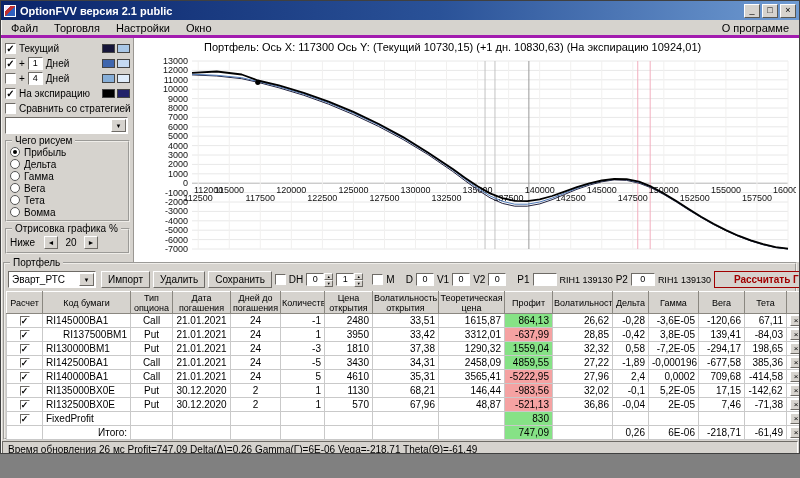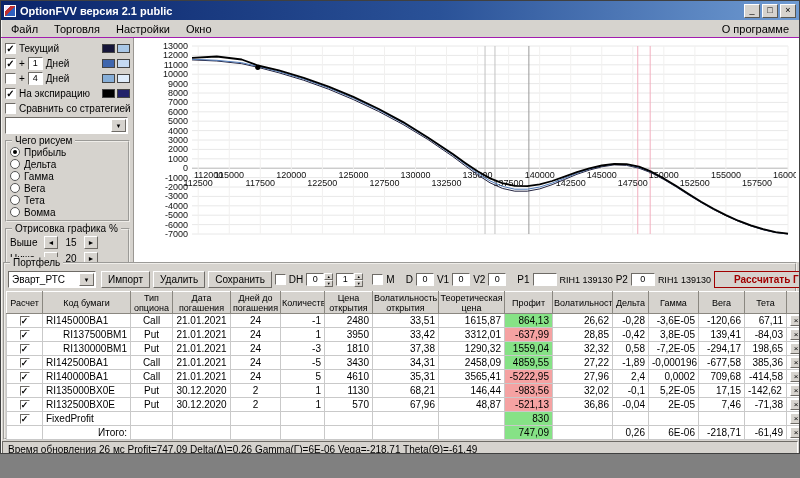--- a/index.html
+++ b/index.html
@@ -11,21 +11,21 @@
   
   .titlebar { height:19px; display:flex; align-items:center; padding:0 3px;
               background:linear-gradient(90deg, var(--tb1) 0%, #2a5298 55%, var(--tb2) 100%); }
   .app-icon { width:12px; height:12px; border:1px solid #fff; display:inline-block;
               background:linear-gradient(135deg,#e8e8ff 0 30%,#c03030 30% 55%,#3060c0 55% 100%); }
   .title-text { color:#fff; font-weight:bold; margin-left:4px; flex:1; font-size:11px; }
   .tbtn { width:16px; height:14px; margin-left:2px; background:#d6d3ce; border:1px solid;
           border-color:#fff #5a5852 #5a5852 #fff; font-size:9px; line-height:11px; text-align:center; }
 
   
-  .menubar { height:18px; display:flex; align-items:center; padding:0 2px; border-bottom:1px solid #a21caf; }
+  .menubar { height:18px; display:flex; align-items:center; padding:0 2px; border-bottom:3px solid #a21caf; }
   .menu-item { padding:1px 8px; }
   .menu-right { margin-left:auto; padding:1px 8px; }
   .tabbar { height:21px; display:flex; align-items:flex-end; padding:2px 2px 0 2px; }
   .tab { padding:2px 9px 2px; margin-right:1px; background:#cbc7c1; border:1px solid;
          border-color:#fff #6e6b66 #6e6b66 #fff; border-bottom:none; border-radius:3px 3px 0 0;
          position:relative; top:1px; font-size:11px; }
   .tab.active { background:#d6d3ce; padding-bottom:4px; top:0; z-index:2; }
 
   
   .main { display:flex; height:224px; }
@@ -185,34 +185,29 @@
             </div>
             <div class="radio-row">
               <span class="radio"></span>
               <span>Вомма</span>
             </div>
           </div>
       </div>
       <div class="groupbox">
         <span class="groupbox-label">Отрисовка графика %</span>
         <div class="spin-row">
-          <span class="lbl">Выше</span>
-          <span class="spin-btn">◄</span>
-          <span class="spin-val">15</span>
-          <span class="spin-btn">►</span>
-        </div>
-        <div class="spin-row">
           <span class="lbl">Ниже</span>
           <span class="spin-btn">◄</span>
           <span class="spin-val">20</span>
           <span class="spin-btn">►</span>
         </div>
       </div>
     </div>
     <div class="chart-area">
+      <div class="chart-title">Портфель:  Ось X: 117300 Ось Y:  (Текущий 10730,15)  (+1 дн. 10830,63)  (На экспирацию 10924,01)</div>
       <svg id="chart-svg" width="662" height="204">
           <line x1="58" y1="196" x2="654" y2="196" stroke="#e8e8e8" stroke-width="1"></line>
           <text x="54" y="199" text-anchor="end" font-size="9" fill="#111" font-family="Liberation Sans, sans-serif">-7000</text>
           <line x1="58" y1="186.6" x2="654" y2="186.6" stroke="#e8e8e8" stroke-width="1"></line>
           <text x="54" y="189.6" text-anchor="end" font-size="9" fill="#111" font-family="Liberation Sans, sans-serif">-6000</text>
           <line x1="58" y1="177.2" x2="654" y2="177.2" stroke="#e8e8e8" stroke-width="1"></line>
           <text x="54" y="180.2" text-anchor="end" font-size="9" fill="#111" font-family="Liberation Sans, sans-serif">-5000</text>
           <line x1="58" y1="167.8" x2="654" y2="167.8" stroke="#e8e8e8" stroke-width="1"></line>
           <text x="54" y="170.8" text-anchor="end" font-size="9" fill="#111" font-family="Liberation Sans, sans-serif">-4000</text>
           <line x1="58" y1="158.4" x2="654" y2="158.4" stroke="#e8e8e8" stroke-width="1"></line>
@@ -429,21 +424,21 @@
             <td style="text-align: right;">139,41</td>
             <td style="text-align: right;">-84,03</td>
             <td style="text-align: center;">
               <span class="xbtn">×</span>
             </td>
           </tr>
           <tr>
             <td style="text-align: center;">
               <span class="cb">✓</span>
             </td>
-            <td style="text-align: right;">RI130000BM1</td>
+            <td style="text-align: left;">RI130000BM1</td>
             <td style="text-align: center;">Put</td>
             <td style="text-align: center;">21.01.2021</td>
             <td style="text-align: center;">24</td>
             <td style="text-align: right;">-3</td>
             <td style="text-align: right;">1810</td>
             <td style="text-align: right;">37,38</td>
             <td style="text-align: right;">1290,32</td>
             <td class="pos" style="text-align: right;">1559,04</td>
             <td style="text-align: right;">32,32</td>
             <td style="text-align: right;">0,58</td>
@@ -508,21 +503,21 @@
             <td style="text-align: center;">2</td>
             <td style="text-align: right;">1</td>
             <td style="text-align: right;">1130</td>
             <td style="text-align: right;">68,21</td>
             <td style="text-align: right;">146,44</td>
             <td class="neg" style="text-align: right;">-983,56</td>
             <td style="text-align: right;">32,02</td>
             <td style="text-align: right;">-0,1</td>
             <td style="text-align: right;">5,2E-05</td>
             <td style="text-align: right;">17,15</td>
-            <td style="text-align: left;">-142,62</td>
+            <td style="text-align: center;">-142,62</td>
             <td style="text-align: center;">
               <span class="xbtn">×</span>
             </td>
           </tr>
           <tr>
             <td style="text-align: center;">
               <span class="cb">✓</span>
             </td>
             <td style="text-align: left;">RI132500BX0E</td>
             <td style="text-align: center;">Put</td>

